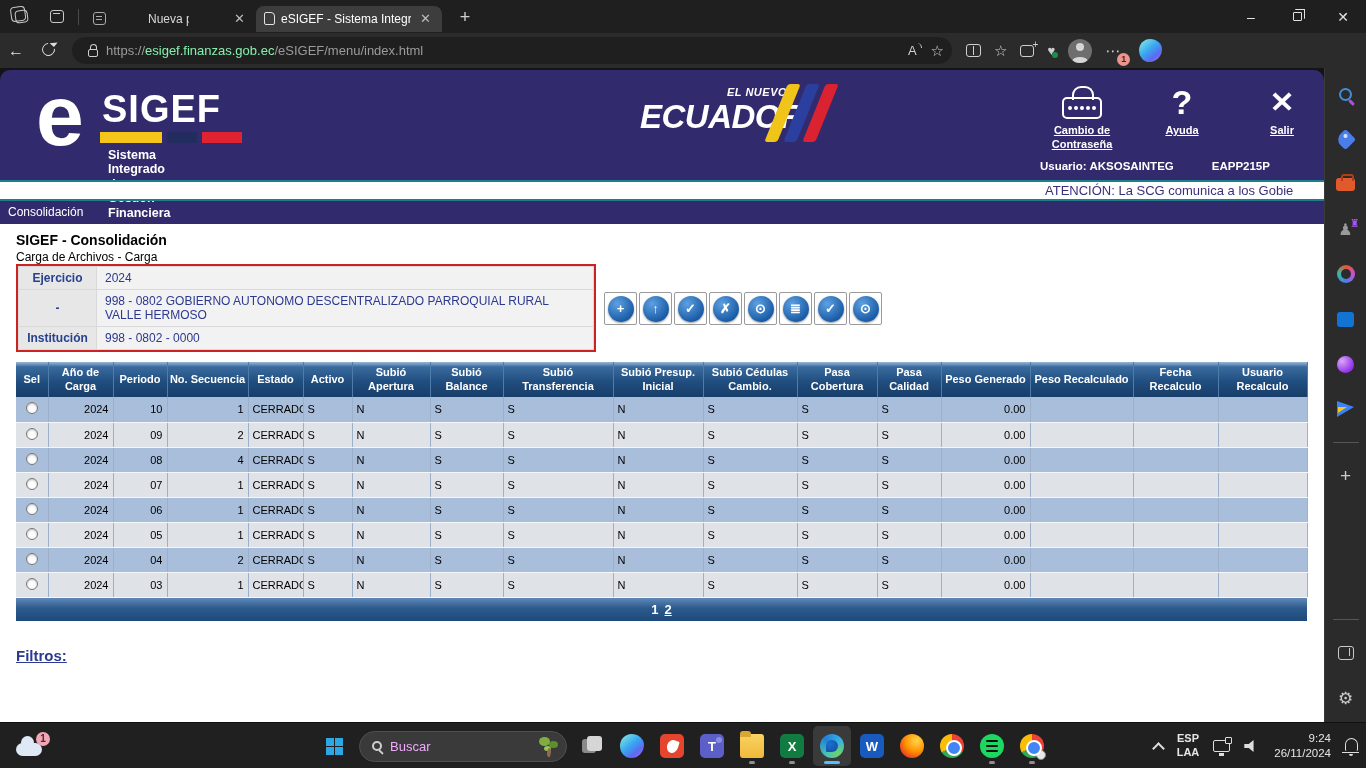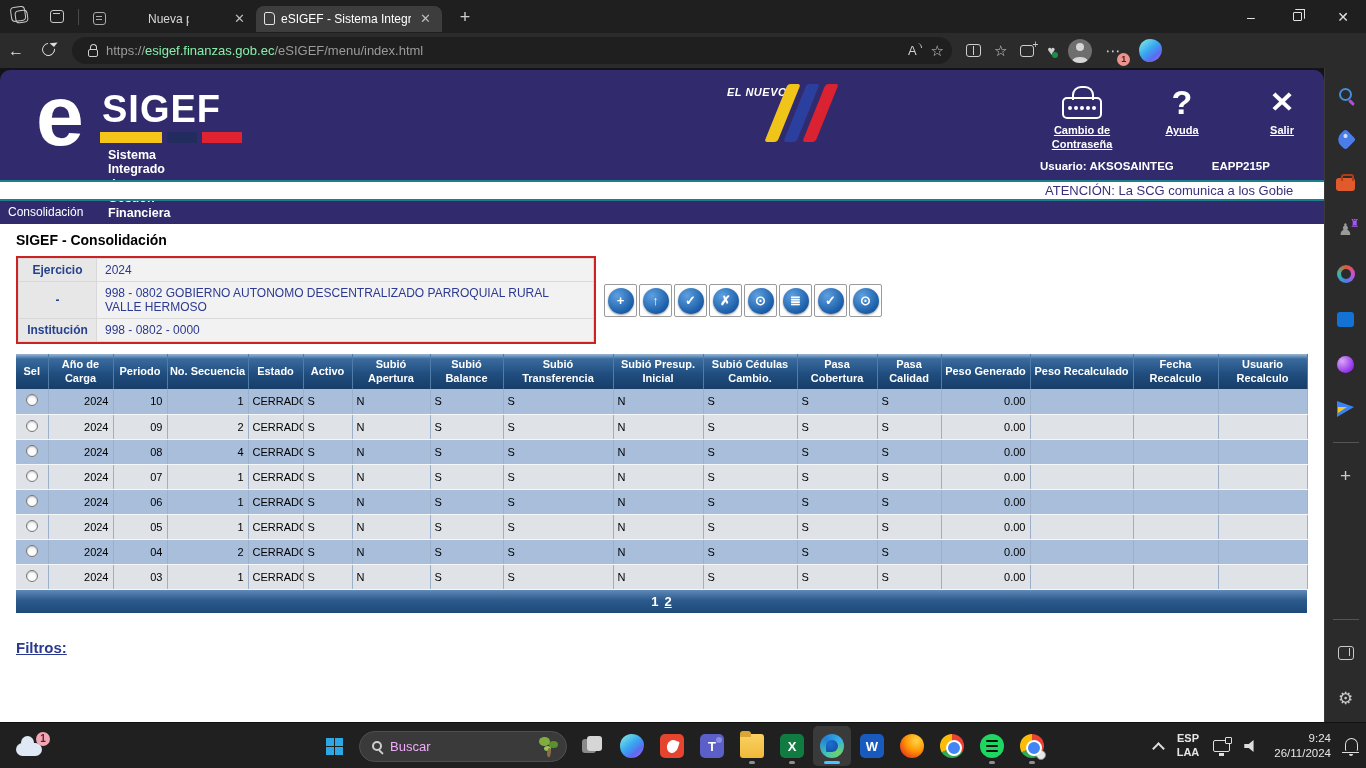--- a/index.html
+++ b/index.html
@@ -94,21 +94,21 @@
   .user-row { position:absolute; left:1040px; top:90px; display:flex; gap:38px; color:#fff; font-size:11.5px; font-weight:bold; white-space:nowrap; }
 
   .marquee { height:21px; background:#fff; border-top:2px solid #1b7f8e; border-bottom:2px solid #1b7f8e; position:relative; overflow:hidden; flex:none; }
   .marquee span { position:absolute; left:1045px; top:1px; white-space:nowrap; color:#3b2f7d; font-size:13px; }
   .menubar { height:23px; background:#312b6d; color:#fff; font-size:12px; line-height:23px; padding-left:8px; flex:none; }
 
   .content { flex:1; background:#fff; padding:8px 0 0 16px; color:#000; }
   .page-title { font-size:14px; font-weight:bold; }
   .page-subtitle { font-size:12px; margin-top:2px; }
 
-  .form-area { display:flex; margin-top:8px; }
+  .form-area { display:flex; }
   .form-red { width:580px; border:2px solid #cc2222; background:#fff; }
   .form-table { width:100%; border-collapse:collapse; font-size:12px; }
   .form-table td { border:1px solid #d9d9d9; padding:4px 8px; color:#2b3990; }
   .form-table td.flabel { width:78px; background:#e7e7e7; font-weight:bold; text-align:center; color:#27418f; }
   .form-table td.fvalue { background:#f2f2f2; }
   .toolbar { display:flex; gap:2px; margin:28px 0 0 8px; }
   .tool-btn { width:33px; height:33px; background:#fff; border:1px solid #9a9a9a; border-radius:2px; display:flex; align-items:center; justify-content:center; }
   .tool-circle { width:26px; height:26px; border-radius:50%; background:radial-gradient(circle at 35% 30%,#5ea0e0,#1b5ea8 70%,#12447e); color:#fff; font-size:13px; font-weight:bold; display:flex; align-items:center; justify-content:center; box-shadow:0 1px 2px rgba(0,0,0,.4); }
 
   
@@ -277,20 +277,21 @@
             <span class="logo-sigef">SIGEF</span>
             <span class="logo-stripes">
                 <i class="stripe-y"></i>
                 <i class="stripe-b"></i>
                 <i class="stripe-r"></i>
               </span>
             <span class="logo-sub"><span>Sistema Integrado de</span><br><span>Gestión Financiera</span></span>
           </div>
           <div class="ecuador-logo">
             <span class="ec-top">EL NUEVO</span>
+            <span class="ec-main">ECUADOR</span>
             <span class="ec-stripes">
                 <i class="ec-y"></i>
                 <i class="ec-b"></i>
                 <i class="ec-r"></i>
               </span>
           </div>
           <div class="header-actions">
             <div class="h-action">
               <div class="h-ico">
                   <span class="biglock">
@@ -325,20 +326,21 @@
 
       <div class="marquee">
         <span>ATENCIÓN: La SCG comunica a los Gobie</span>
       </div>
       <div class="menubar">
         <span>Consolidación</span>
       </div>
 
       <div class="content">
         <div class="page-title">SIGEF - Consolidación</div>
+        <div class="page-subtitle">Carga de Archivos - Carga</div>
 
         <div class="form-area">
           <div class="form-red">
             <table class="form-table">
                 <tbody>
                   <tr>
                     <td class="flabel">Ejercicio</td>
                     <td class="fvalue">2024</td>
                   </tr>
                   <tr>

